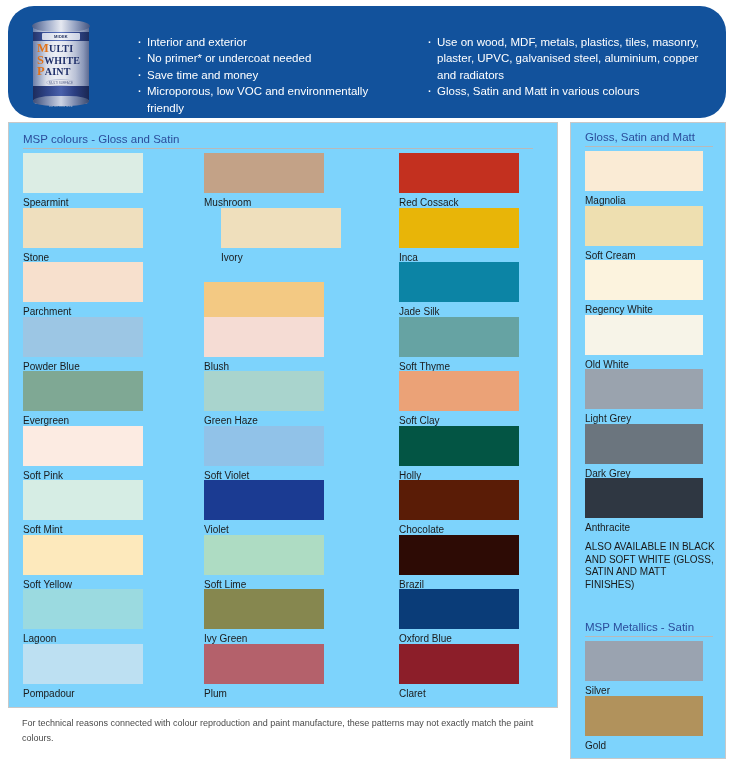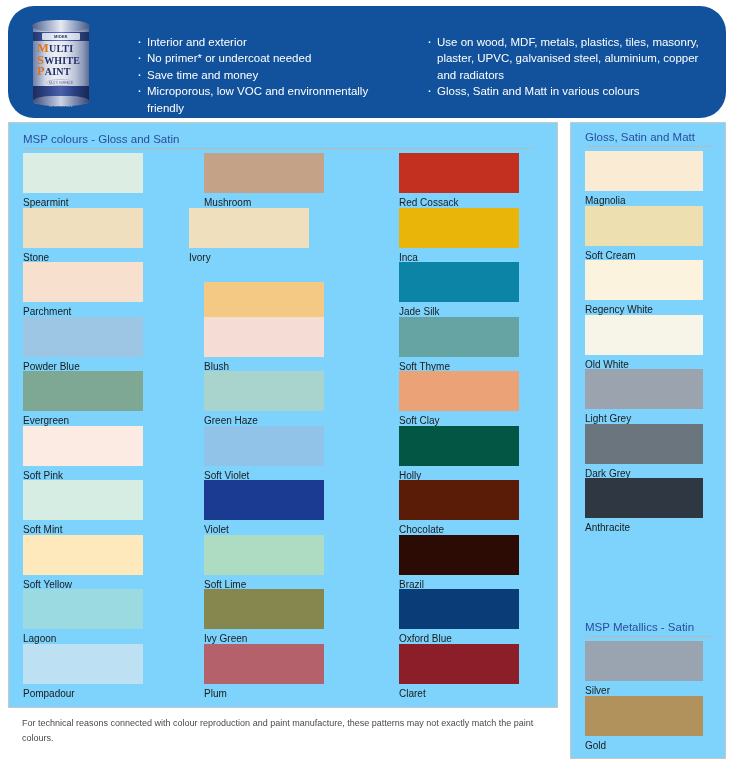--- a/index.html
+++ b/index.html
@@ -235,21 +235,21 @@
           <div class="chip-label">Lagoon</div>
         </div>
         <div class="swatch" style="left: 14px; top: 521px;">
           <span class="chip" style="background: rgb(189, 224, 242);"></span>
           <div class="chip-label">Pompadour</div>
         </div>
         <div class="swatch" style="left: 195px; top: 30px;">
           <span class="chip" style="background: rgb(195, 162, 135);"></span>
           <div class="chip-label">Mushroom</div>
         </div>
-        <div class="swatch" style="left: 180px; top: 85px;">
+        <div class="swatch" style="left: 212px; top: 85px;">
           <span class="chip" style="background: rgb(239, 223, 188);"></span>
           <div class="chip-label">Ivory</div>
         </div>
         <div class="swatch" style="left: 195px; top: 139px; margin-top: 20px;">
           <span class="chip" style="background: rgb(243, 201, 131);"></span>
           <div class="chip-label">Butterscotch</div>
         </div>
         <div class="swatch" style="left: 195px; top: 194px;">
           <span class="chip" style="background: rgb(245, 220, 212);"></span>
           <div class="chip-label">Blush</div>
@@ -346,20 +346,21 @@
         </div>
         <div class="swatch" style="left: 14px; top: 301px;">
           <span class="chip-side" style="background: rgb(107, 117, 126);"></span>
           <div class="chip-label">Dark Grey</div>
         </div>
         <div class="swatch" style="left: 14px; top: 355px;">
           <span class="chip-side" style="background: rgb(47, 55, 66);"></span>
           <div class="chip-label">Anthracite</div>
         </div>
       </div>
+    <div class="note">ALSO AVAILABLE IN BLACK AND SOFT WHITE (GLOSS, SATIN AND MATT FINISHES)</div>
     <div class="sec-title side2">MSP Metallics - Satin</div>
     <div id="side-grid-2">
         <div class="swatch" style="left: 14px; top: 518px;">
           <span class="chip-side" style="background: rgb(154, 163, 176);"></span>
           <div class="chip-label">Silver</div>
         </div>
         <div class="swatch" style="left: 14px; top: 573px;">
           <span class="chip-side" style="background: rgb(177, 146, 92);"></span>
           <div class="chip-label">Gold</div>
         </div>

